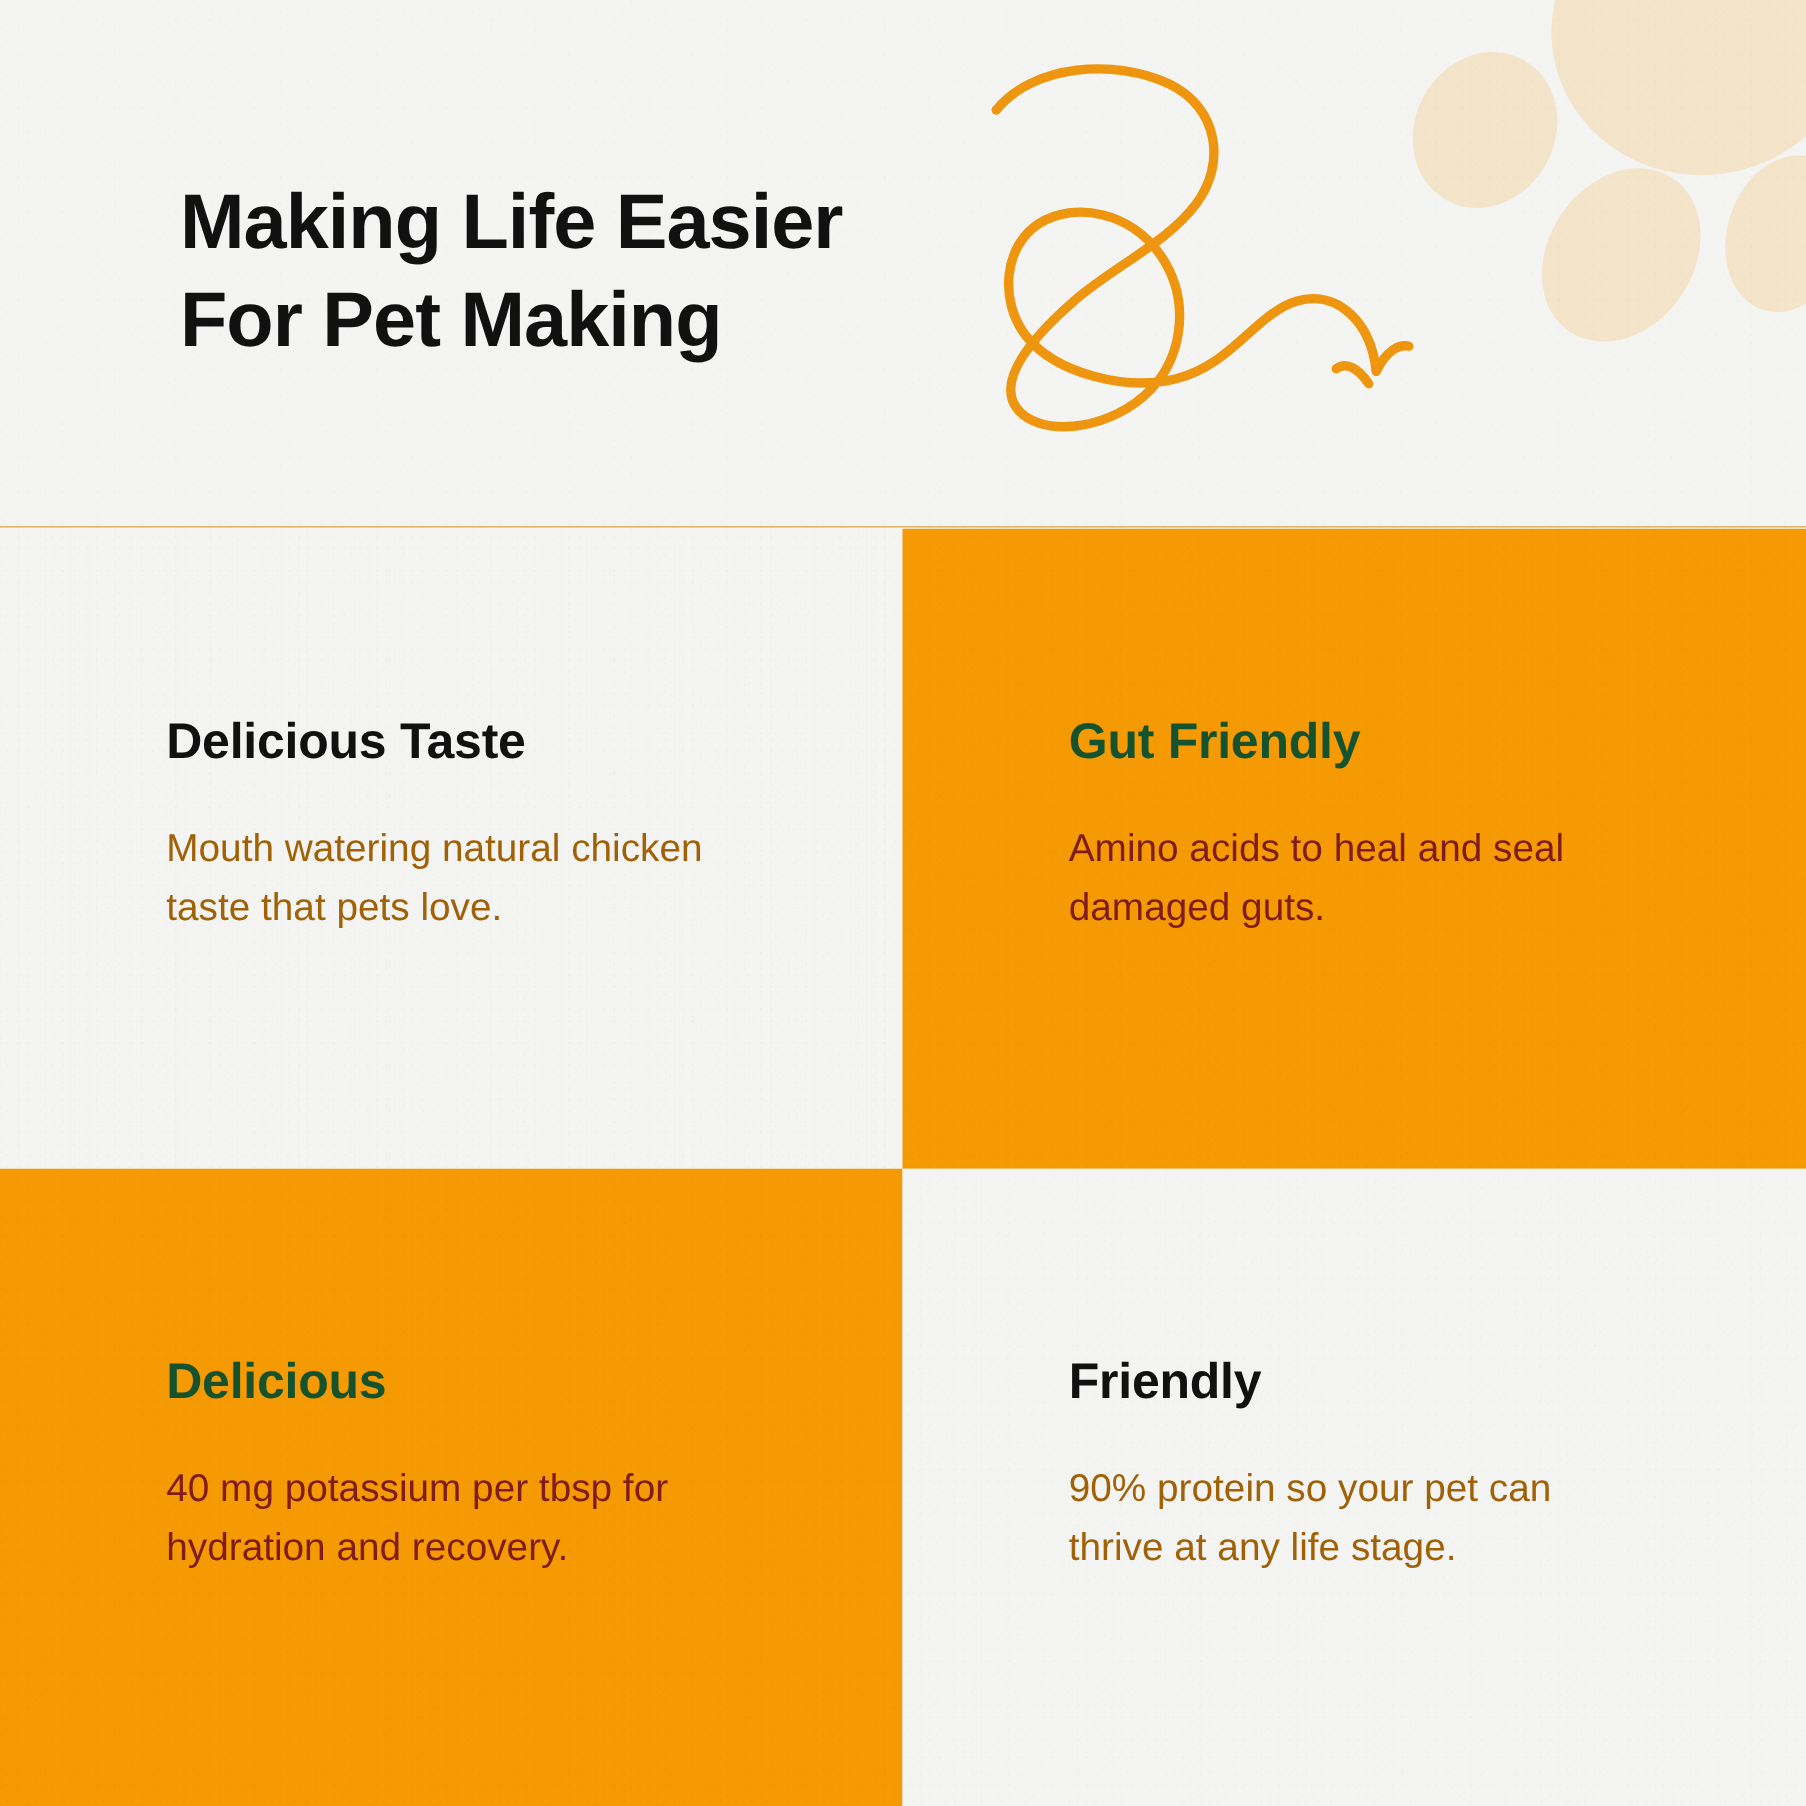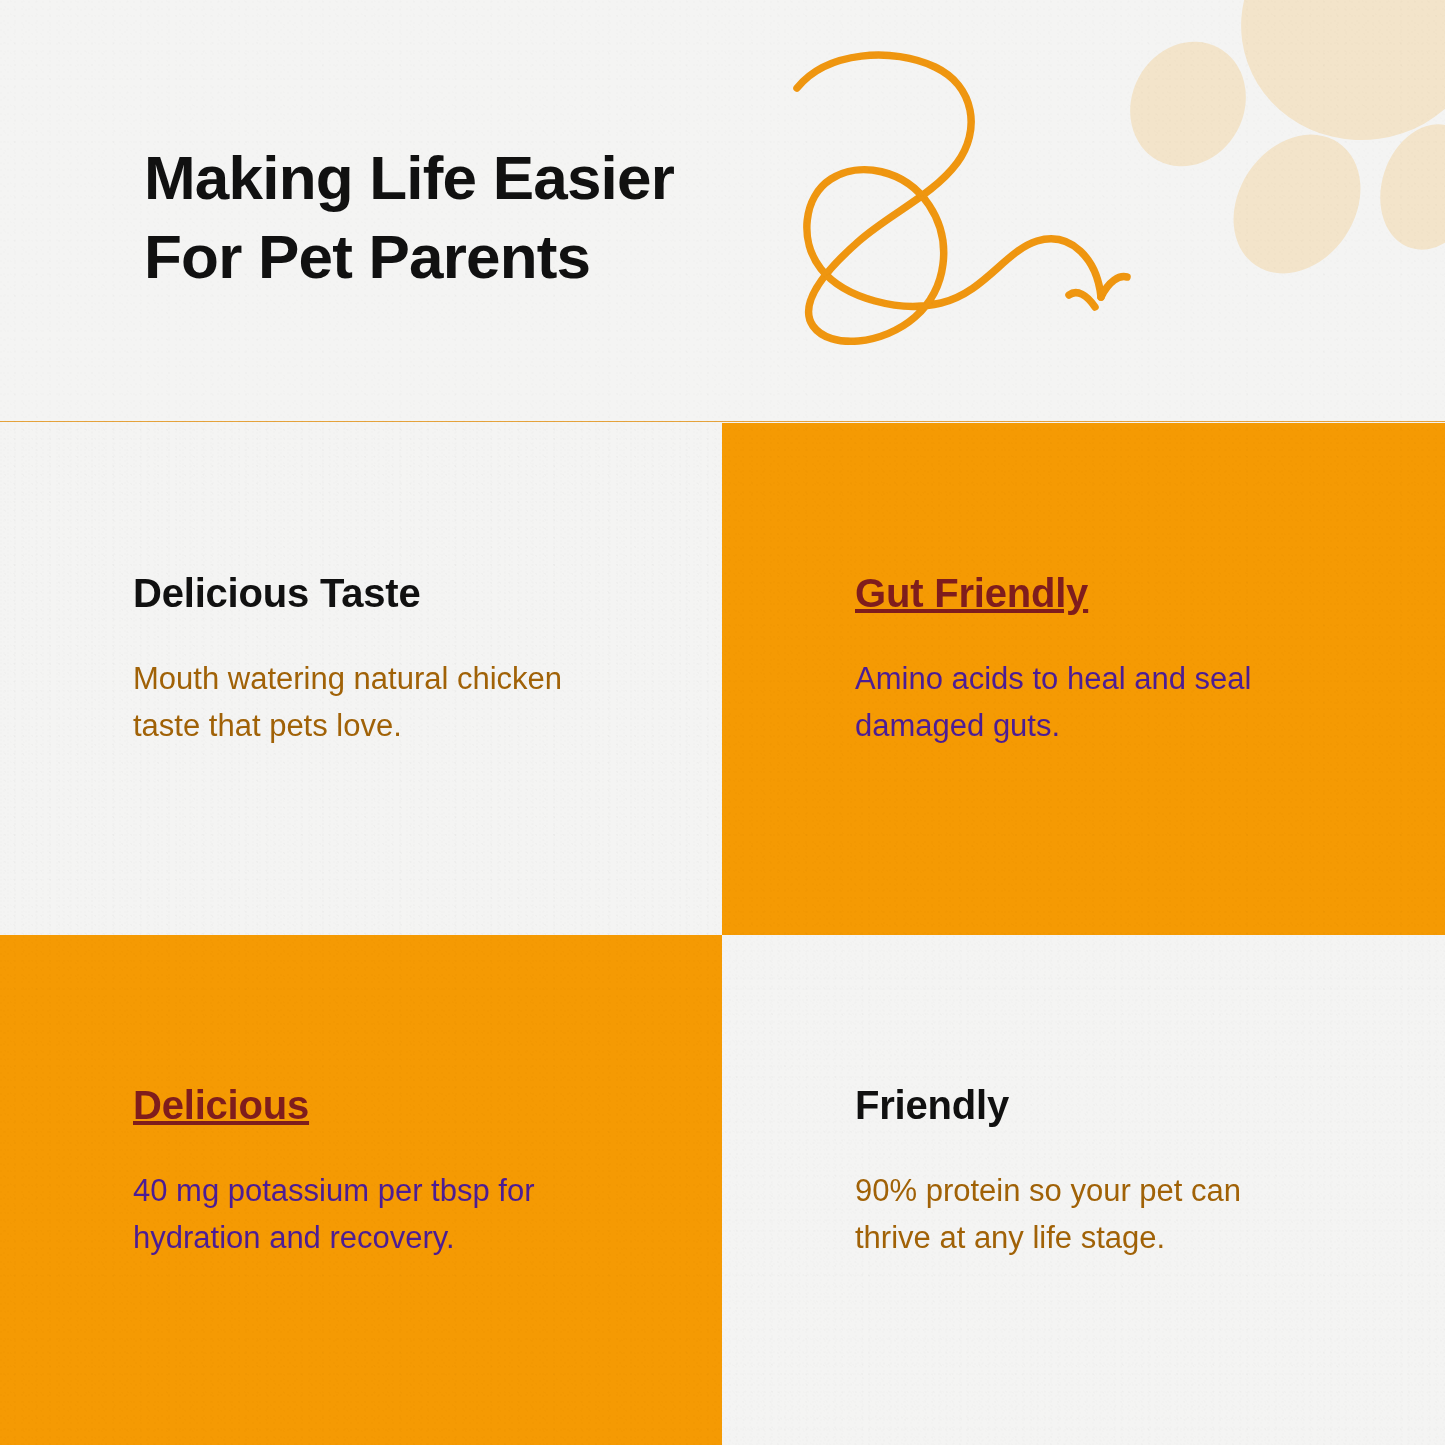--- a/index.html
+++ b/index.html
@@ -114,22 +114,22 @@
   }
   .card-body {
     font-size:31px;
     font-weight:400;
     line-height:1.52;
     max-width:460px;
   }
 
   .theme-light .card-title { color:#111111; }
   .theme-light .card-body  { color:#a16207; }
-  .theme-orange .card-title{ color:#7f1d1d;text-decoration:underline; }
-  .theme-orange .card-body { color:#4c1d95; }
+  .theme-orange .card-title{ color:#14532d; }
+  .theme-orange .card-body { color:#7f1d1d; }
 </style>
 </head>
 <body>
 
 <div id="page" class="noise">
 
   <div id="header">
 
     <div id="paw-print">
       <svg viewBox="0 0 360 390" width="360" height="390" aria-hidden="true">
@@ -138,21 +138,21 @@
           <ellipse cx="72" cy="35" rx="46" ry="54" transform="rotate(-20 72 35)"></ellipse>
           <ellipse cx="63" cy="200" rx="56" ry="64" transform="rotate(28 63 200)"></ellipse>
           <ellipse cx="172" cy="300" rx="58" ry="74" transform="rotate(34 172 300)"></ellipse>
           <ellipse cx="305" cy="283" rx="48" ry="64" transform="rotate(18 305 283)"></ellipse>
         </g>
       </svg>
     </div>
 
     <h1 id="headline">
       <span class="line">Making Life Easier</span>
-      <span class="line">For Pet Parents</span>
+      <span class="line">For Pet Making</span>
     </h1>
 
     <div id="squiggle-arrow">
       <svg viewBox="0 0 370 330" width="370" height="330" aria-hidden="true">
         <g fill="none" stroke="#ef9610" stroke-width="7.5" stroke-linecap="round" stroke-linejoin="round">
 
           <path d="M 22 43
                    C 52 6, 118 2, 160 22
                    C 200 41, 206 86, 182 118
                    C 158 150, 116 168, 84 196

